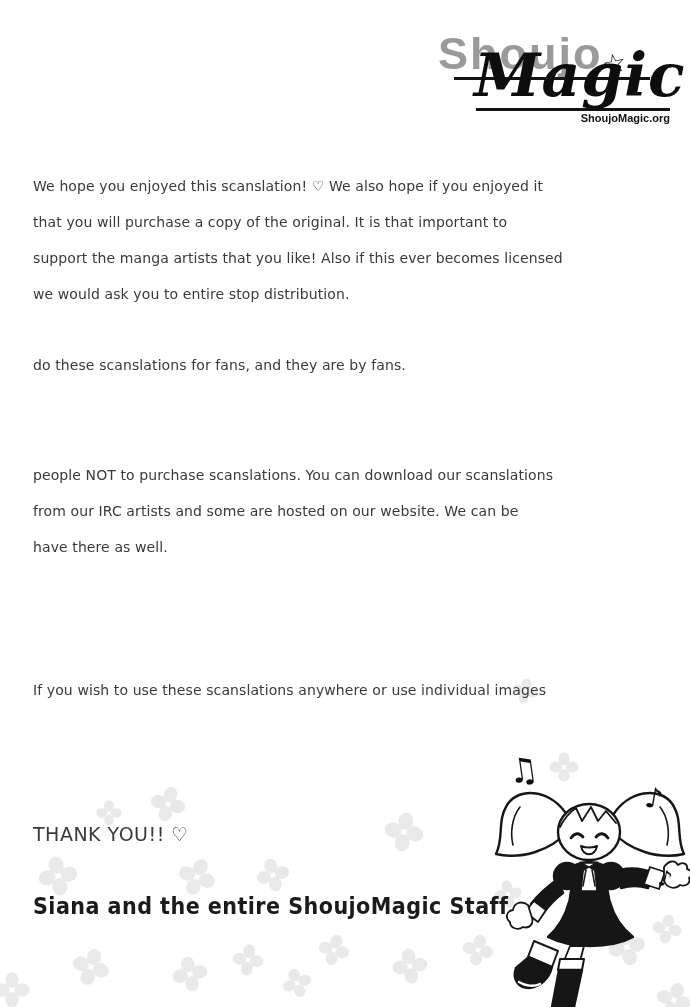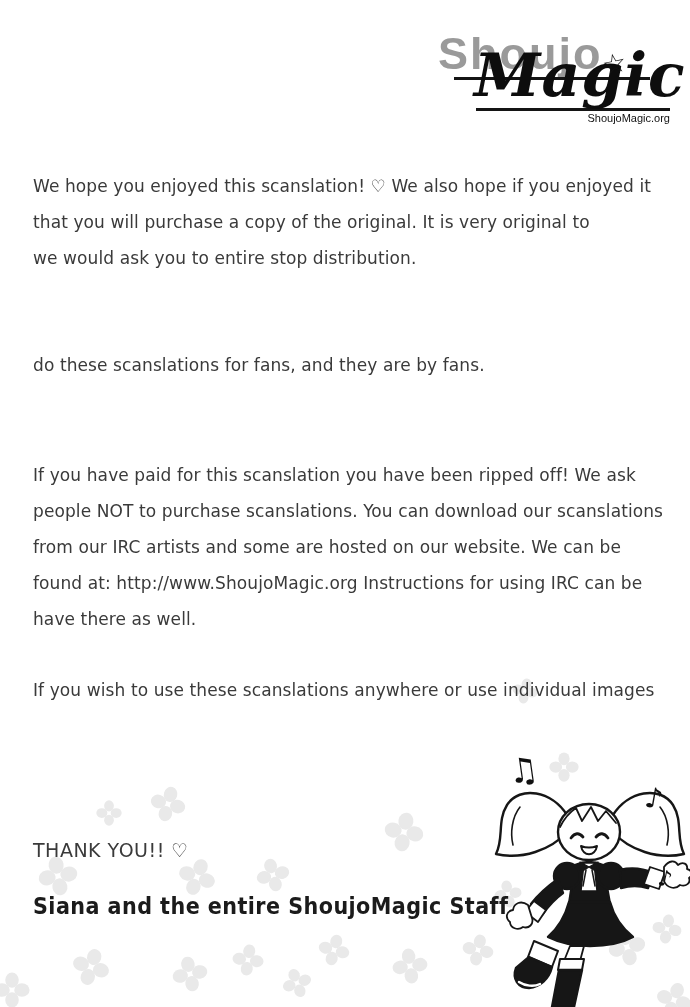--- a/index.html
+++ b/index.html
@@ -20,31 +20,31 @@
     font-family:"DejaVu Serif",serif;font-style:italic;font-weight:700;
     font-size:60px;color:#0d0d0d;letter-spacing:1px;z-index:2;
   }
   .logo-star{
     position:absolute;left:172px;top:28px;font-size:27px;color:#141414;
     transform:rotate(-12deg);z-index:3;line-height:1;
   }
   .logo-line-2{position:absolute;left:46px;top:86px;width:194px;height:3px;background:#141414;}
   .logo-site{
     position:absolute;right:10px;top:90px;
-    font-family:"Liberation Sans",sans-serif;font-size:11px;font-weight:normal;color:#111;
+    font-family:"Liberation Sans",sans-serif;font-size:11px;font-weight:bold;color:#111;
   }
   
   .para{position:absolute;left:33px;right:6px;color:#3a3a3a;}
   .tline{
-    height:36px;line-height:36px;font-size:17px;white-space:nowrap;
+    height:36px;line-height:36px;font-size:14px;white-space:nowrap;
     letter-spacing:0.1px;
   }
   .thanks{
     position:absolute;left:33px;top:816px;height:36px;line-height:36px;
-    font-size:19px;color:#3a3a3a;letter-spacing:0.5px;white-space:nowrap;margin-top:16px;
+    font-size:19px;color:#3a3a3a;letter-spacing:0.5px;white-space:nowrap;
   }
   .signature{
     position:absolute;left:33px;top:884px;height:44px;line-height:44px;
     font-size:23px;font-weight:bold;color:#1b1b1b;white-space:nowrap;
     transform:scaleX(0.9);transform-origin:left center;letter-spacing:0.5px;
   }
   
   .clover{position:absolute;fill:#e9e9e9;z-index:0;}
   .note{
     position:absolute;color:#101010;z-index:3;line-height:1;
@@ -135,33 +135,32 @@
     <div class="logo-shoujo">Shoujo</div>
     <div class="logo-line-1"></div>
     <div class="logo-star">☆</div>
     <div class="logo-magic">Magic</div>
     <div class="logo-line-2"></div>
     <div class="logo-site">ShoujoMagic.org</div>
   </div>
 
   <div class="para" style="top:168px">
     <div class="tline">We hope you enjoyed this scanslation! ♡  We also hope if you enjoyed it</div>
-    <div class="tline">that you will purchase a copy of the original. It is very original to</div>
+    <div class="tline">that you will purchase a copy of the original. It is that important to</div>
+    <div class="tline">support the manga artists that you like! Also if this ever becomes licensed</div>
     <div class="tline">we would ask you to entire stop distribution.</div>
   </div>
 
   <div class="para" style="top:347px">
     <div class="tline">do these scanslations for fans, and they are by fans.</div>
   </div>
 
   <div class="para" style="top:457px">
-    <div class="tline">If you have paid for this scanslation you have been ripped off! We ask</div>
     <div class="tline">people NOT to purchase scanslations. You can download our scanslations</div>
     <div class="tline">from our IRC artists and some are hosted on our website. We can be</div>
-    <div class="tline">found at: http://www.ShoujoMagic.org Instructions for using IRC can be</div>
     <div class="tline">have there as well.</div>
   </div>
 
   <div class="para" style="top:672px">
     <div class="tline">If you wish to use these scanslations anywhere or use individual images</div>
   </div>
 
   <div class="thanks">THANK YOU!! ♡</div>
   <div class="signature">Siana and the entire ShoujoMagic Staff</div>
 

